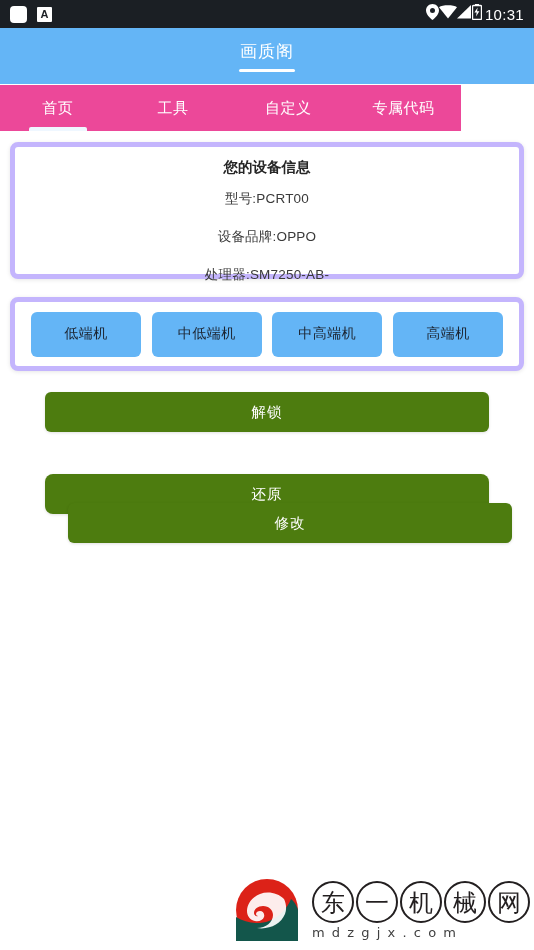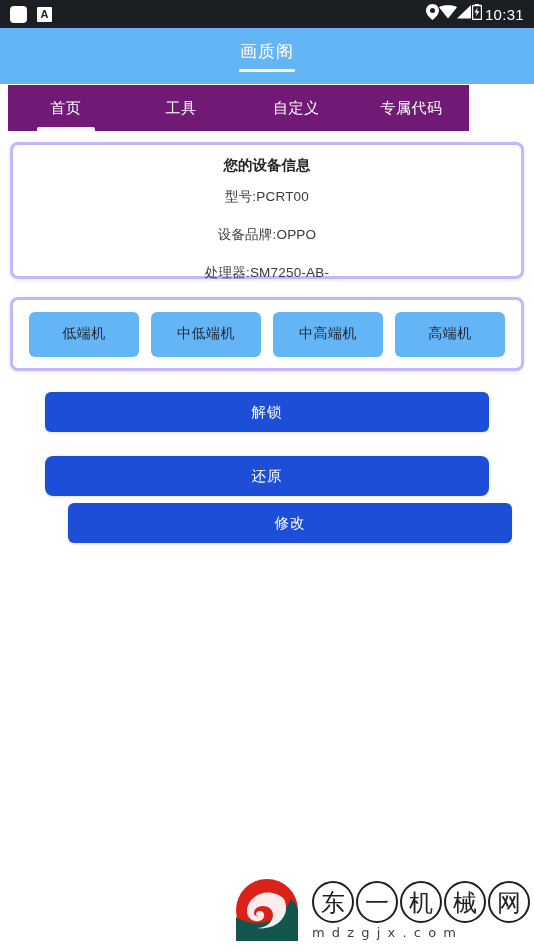--- a/index.html
+++ b/index.html
@@ -74,24 +74,24 @@
     width: 56px;
     height: 3px;
     background: #ffffff;
     border-radius: 2px;
     margin-top: 6px;
   }
 
   
   .tabbar {
     position: absolute;
-    top: 85px; left: 8px;
+    top: 85px; left: 0;
     width: 461px;
     height: 46px;
-    background: #701a75;
+    background: #ec4899;
     display: flex;
     align-items: stretch;
   }
   .tab {
     flex: 1;
     position: relative;
     display: flex;
     align-items: center;
     justify-content: center;
     color: #ffffff;
@@ -109,21 +109,21 @@
     background: #eff7ff;
     border-radius: 2px 2px 0 0;
     opacity: 0;
   }
   .tab.active .tab-ind { opacity: 1; }
 
   
   .card {
     position: absolute;
     background: #ffffff;
-    border: 3px solid #c4b5fd;
+    border: 5px solid #c4b5fd;
     border-radius: 8px;
     box-shadow: 0 1px 4px rgba(0,0,0,0.10);
   }
   #device-card {
     left: 10px;
     top: 142px;
     width: 514px;
     height: 137px;
     padding: 11px 14px 0 14px;
   }
@@ -166,32 +166,32 @@
     letter-spacing: 0.5px;
     cursor: pointer;
   }
 
   
   .action-btn {
     position: absolute;
     left: 45px;
     width: 444px;
     height: 40px;
-    background: #1d4ed8;
+    background: #4d7c0f;
     border: none;
     border-radius: 6px;
     color: #ffffff;
     font-family: inherit;
     font-size: 14.5px;
     letter-spacing: 1px;
     cursor: pointer;
     box-shadow: 0 1px 3px rgba(0,0,0,0.12);
   }
   #action-0 { top: 392px; }
-  #action-1 { top: 456px; border-radius: 8px; }
+  #action-1 { top: 474px; border-radius: 8px; }
   #action-2 { top: 503px; margin-left: 23px; }
 
   
   .watermark {
     position: absolute;
     left: 236px;
     top: 879px;
     width: 290px;
     height: 66px;
   }

